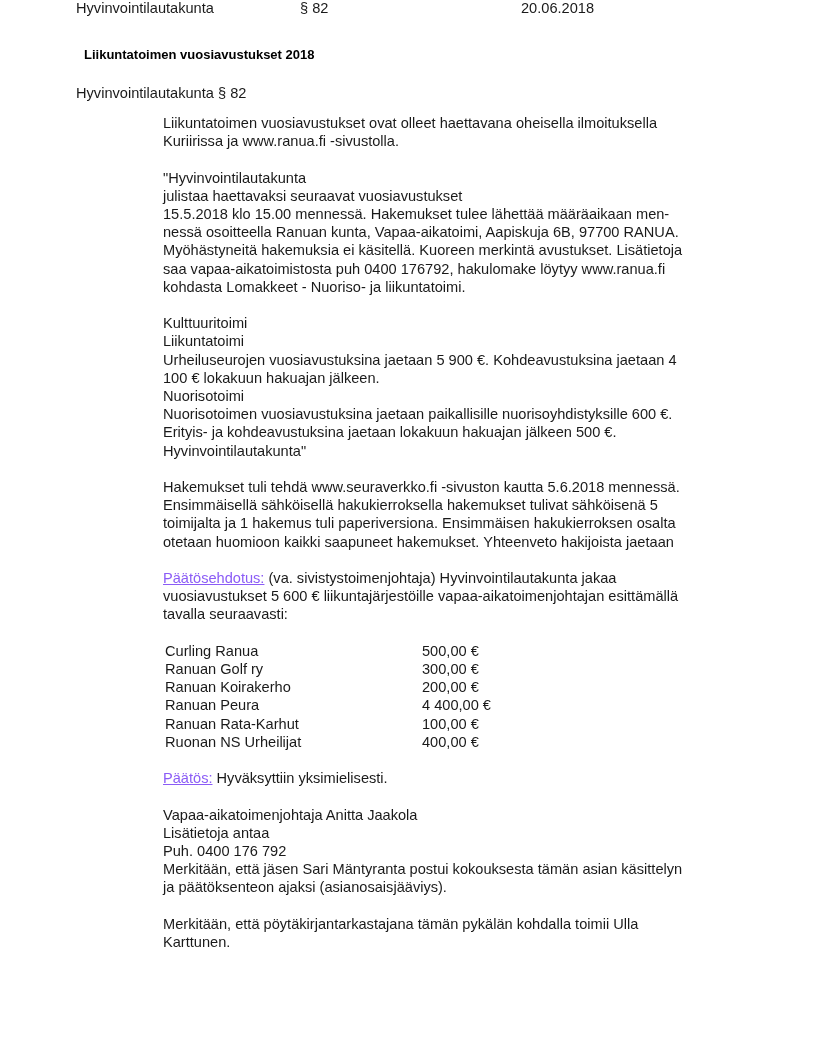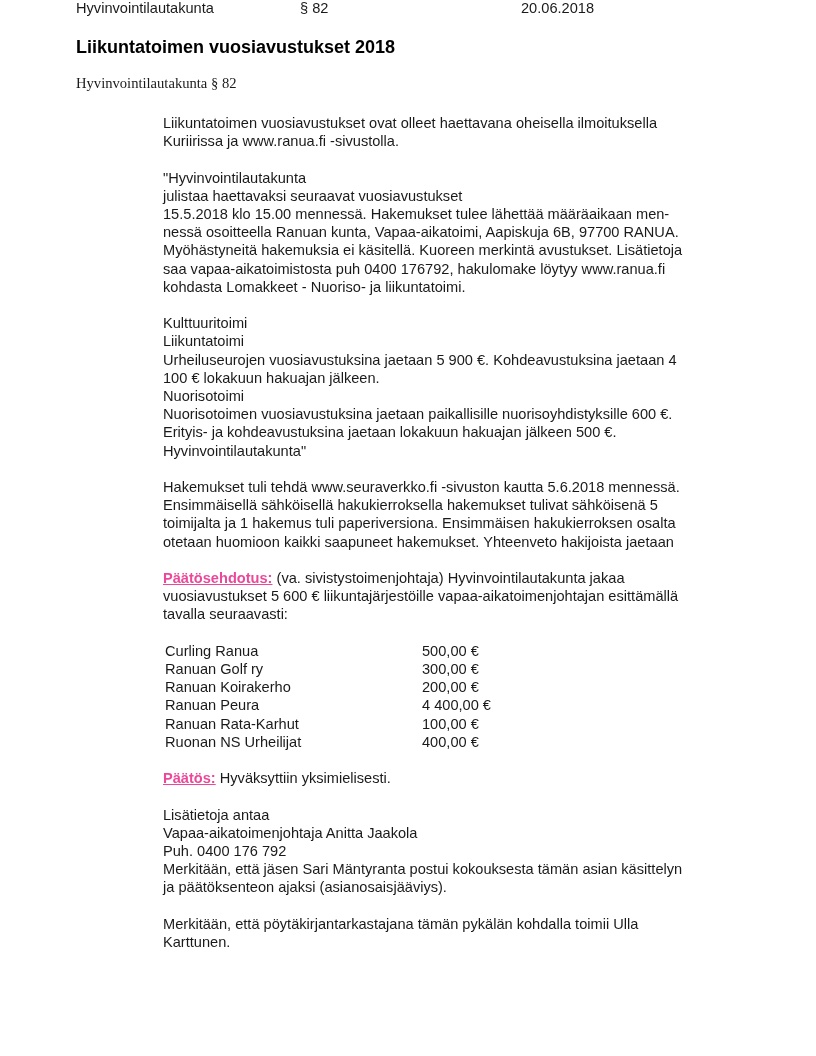--- a/index.html
+++ b/index.html
@@ -7,31 +7,31 @@
     width: 816px; height: 1056px; position: relative; overflow: hidden;
     font-family: "Liberation Sans", sans-serif; color: #1a1a1a;
     font-size: 14.6px;
   }
   .hdr { position: absolute; top: -1px; left: 0; width: 816px; height: 20px; text-align: right; }
   .hdr span { position: absolute; top: 0; line-height: 18px; }
   .h-org { left: 76px; }
   .h-sec { left: 300px; }
   .h-date { left: 521px; }
   .title {
-    position: absolute; left: 76px; top: 37px; margin: 0;
-    font-size: 18px; font-weight: bold; color: #000; line-height: 20px;
+    position: absolute; left: 76px; top: 37px; margin: 8px;
+    font-size: 13px; font-weight: bold; color: #000; line-height: 20px;
   }
-  .subhead { position: absolute; left: 76px; top: 74px; line-height: 18px; font-family: Liberation Serif, serif; }
+  .subhead { position: absolute; left: 76px; top: 84px; line-height: 18px; }
   .body {
     position: absolute; left: 163px; top: 114px; width: 600px;
     line-height: 18.2px;
   }
   .body p { margin: 0; }
   .gap { height: 18.2px; }
-  .lbl { font-weight: bold; text-decoration: underline; color: #ec4899; }
+  .lbl { font-weight: normal; text-decoration: underline; color: #8b5cf6; }
   .alloc { margin: 0 0 0 2px; border-collapse: collapse; }
   .alloc td { padding: 0; line-height: 18.2px; vertical-align: top; }
   .alloc td.name { width: 257px; }
 </style>
 </head>
 <body>
 
 <div class="hdr">
   <span class="h-org">Hyvinvointilautakunta</span>
   <span class="h-sec">§ 82</span>
@@ -116,22 +116,22 @@
   </tbody>
     </table>
   <div class="gap"></div>
 
   <div>
     <p><span class="lbl">Päätös:</span><span> Hyväksyttiin yksimielisesti.</span></p>
   </div>
   <div class="gap"></div>
 
   <div>
+    <p>Vapaa-aikatoimenjohtaja Anitta Jaakola</p>
     <p>Lisätietoja antaa</p>
-    <p>Vapaa-aikatoimenjohtaja Anitta Jaakola</p>
     <p>Puh. 0400 176 792</p>
     <p>Merkitään, että jäsen Sari Mäntyranta postui kokouksesta tämän asian käsittelyn</p>
     <p>ja päätöksenteon ajaksi (asianosaisjääviys).</p>
   </div>
   <div class="gap"></div>
 
   <div>
     <p>Merkitään, että pöytäkirjantarkastajana tämän pykälän kohdalla toimii Ulla</p>
     <p>Karttunen.</p>
   </div>

